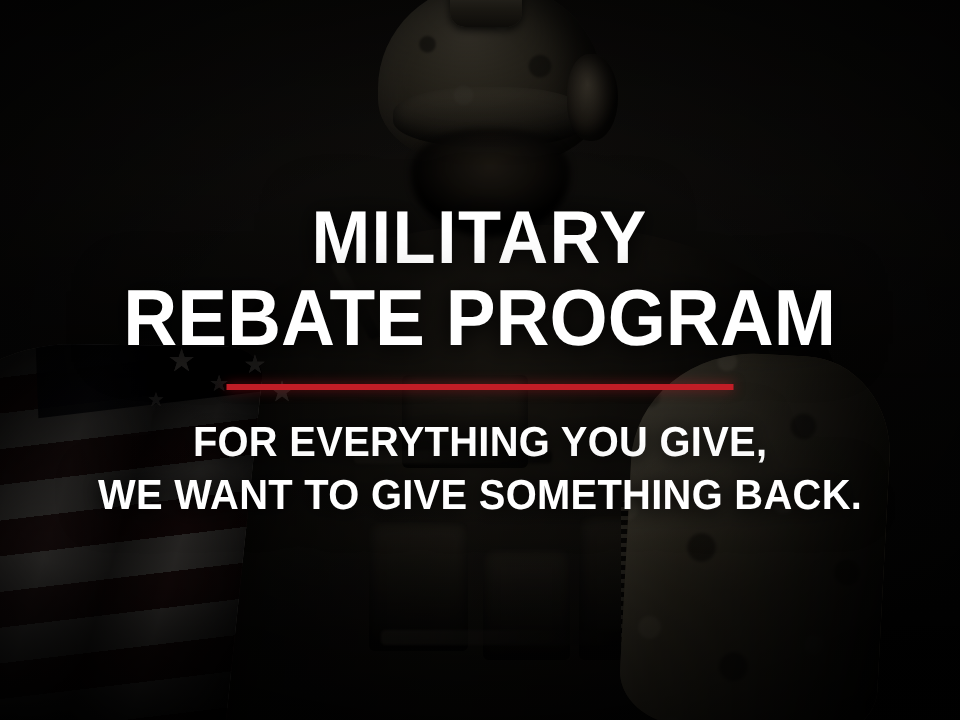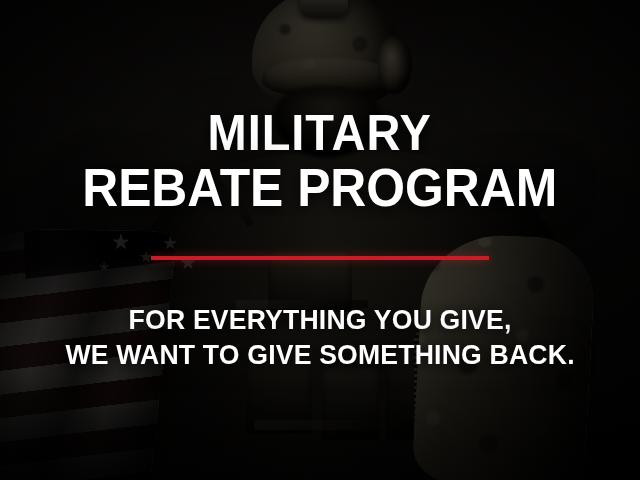--- a/index.html
+++ b/index.html
@@ -231,21 +231,20 @@
     position:absolute;inset:0;
     background:radial-gradient(88% 78% at 50% 46%, rgba(0,0,0,0) 30%, rgba(0,0,0,.62) 78%, rgba(0,0,0,.92) 100%);
   }
 
   
   .overlay{
     position:absolute;inset:0;
     display:flex;flex-direction:column;
     align-items:center;justify-content:center;
     text-align:center;
-    gap:25px;
   }
 
   .headline{
     color:#ffffff;
     font-weight:bold;
     letter-spacing:-0.5px;
     line-height:.96;
     text-shadow:0 2px 14px rgba(0,0,0,.85), 0 0 36px rgba(0,0,0,.6);
     transform:scaleX(.94);
   }

